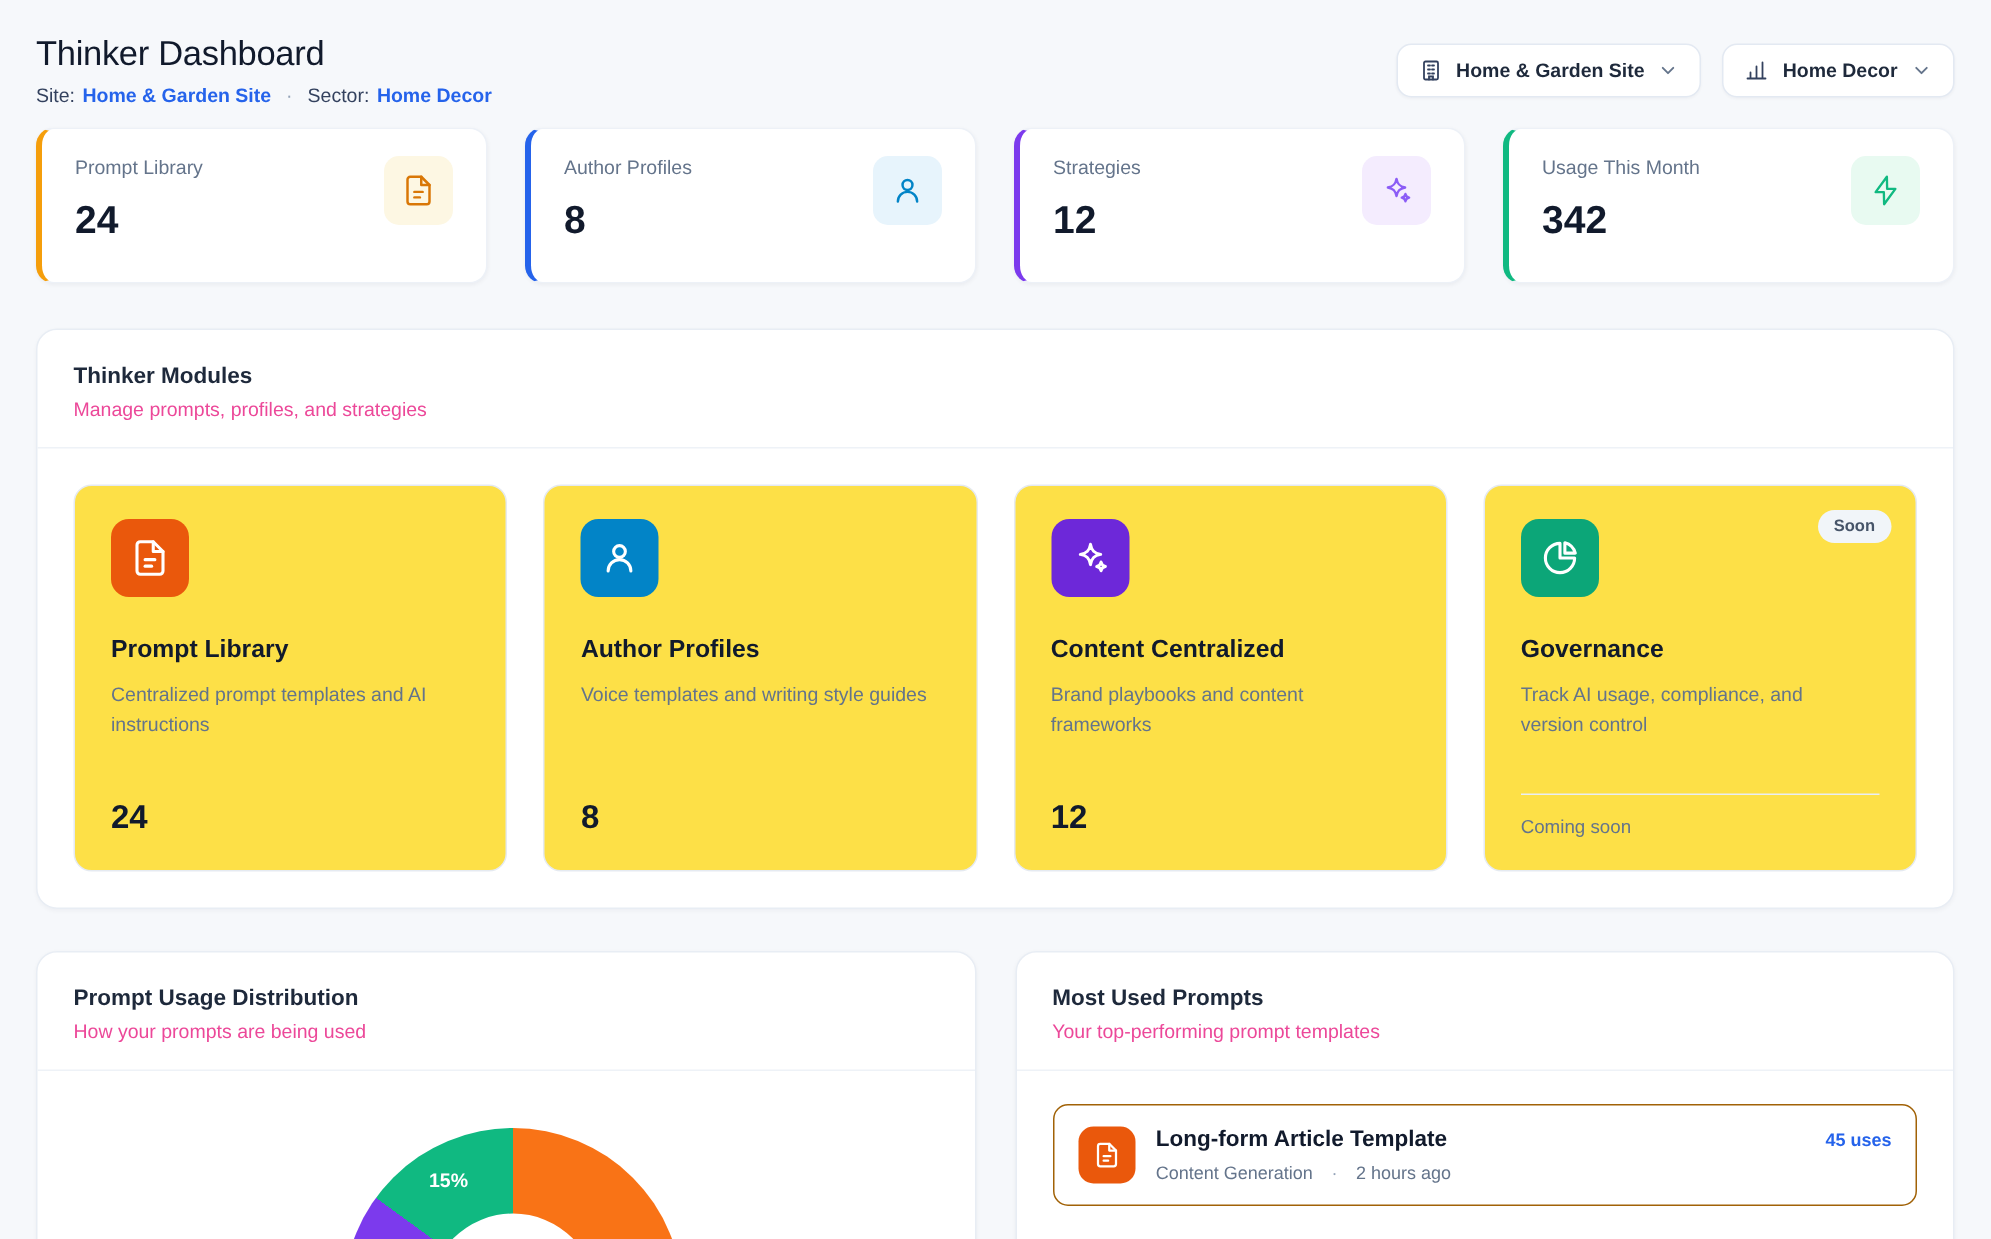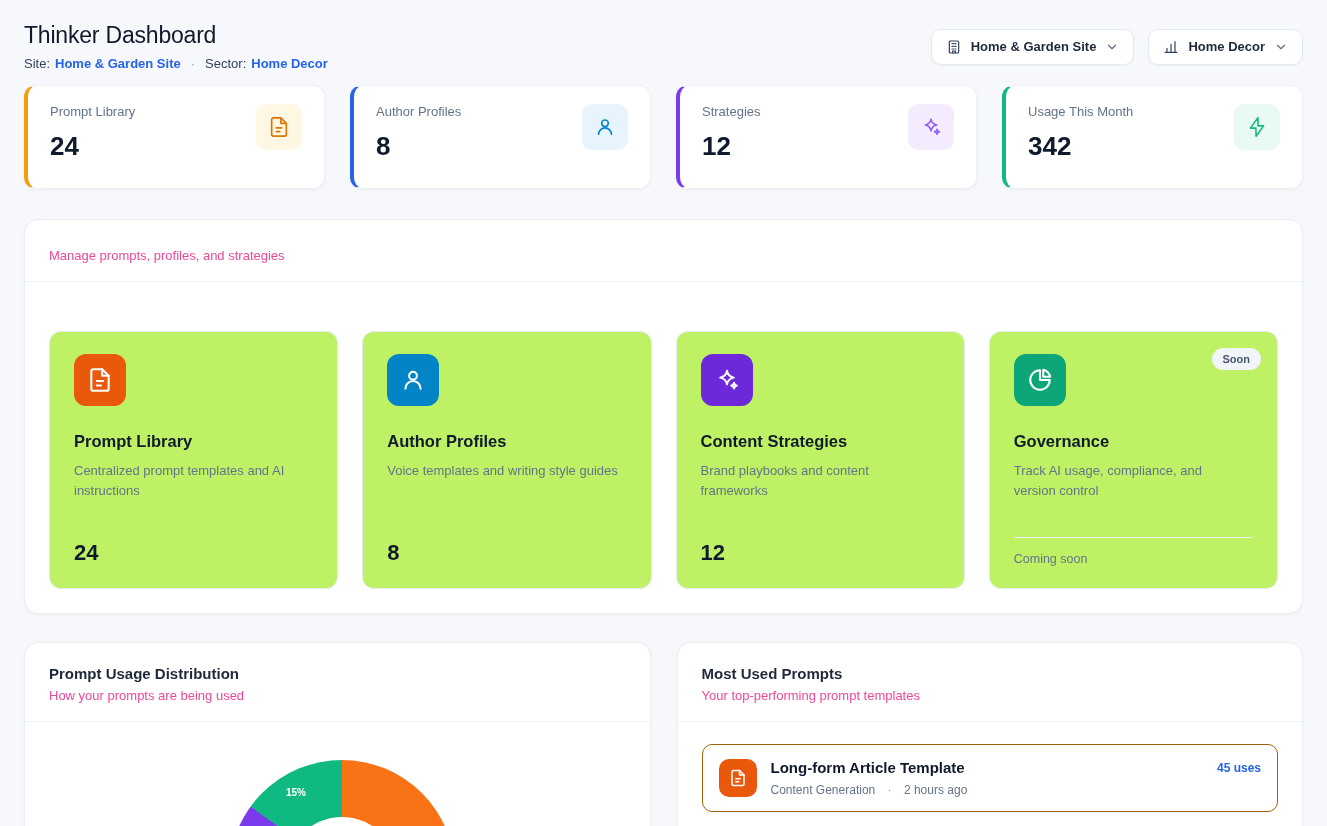--- a/index.html
+++ b/index.html
@@ -61,22 +61,22 @@
   }
   .modules-panel { margin-top:30px; }
   .panel-header { padding:22px 24px 18px; border-bottom:1px solid #eef2f7; }
   .panel-title { font-size:15px; font-weight:700; color:#1e293b; }
   .panel-subtitle { font-size:13px; color:#ec4899; margin-top:6px; }
 
   
   .modules-grid { display:grid; grid-template-columns:repeat(4,1fr); gap:24px; padding:24px; }
   .module-card {
     position:relative; display:flex; flex-direction:column;
-    background:#bef264; border:1px solid #e5eaf1; border-radius:12px;
-    padding:22px 24px; min-height:258px; cursor:pointer;margin-top:25px;
+    background:#fde047; border:1px solid #e5eaf1; border-radius:12px;
+    padding:22px 24px; min-height:258px; cursor:pointer;
   }
   .module-icon {
     width:52px; height:52px; border-radius:12px; color:#fff;
     display:flex; align-items:center; justify-content:center;
   }
   .module-icon.bg-orange { background:#ea580c; }
   .module-icon.bg-blue   { background:#0284c7; }
   .module-icon.bg-purple { background:#6d28d9; }
   .module-icon.bg-green  { background:#0ca678; }
   .module-title { font-size:16.5px; font-weight:700; color:#111a2c; margin-top:26px; }
@@ -100,21 +100,21 @@
   .donut {
     position:absolute; left:204px; top:38px;
     width:226px; height:226px; border-radius:50%;
   }
   .donut::after {
     content:""; position:absolute; left:57px; top:57px;
     width:112px; height:112px; border-radius:50%; background:#fff;
   }
   .donut-label {
     position:absolute; left:57px; top:27px;
-    color:#fff; font-size:10px; font-weight:700;
+    color:#fff; font-size:13px; font-weight:700;
   }
 
   .prompts-list { padding:22px 24px; }
   .prompt-item {
     display:flex; align-items:flex-start; gap:14px;
     border:1px solid #a16207; border-radius:10px; padding:14px 16px;
     cursor:pointer; background:#fff;
   }
   .prompt-icon {
     width:38px; height:38px; border-radius:10px; background:#ea580c; color:#fff;
@@ -223,20 +223,21 @@
       <div class="stat-icon tint-green">
         <svg width="22" height="22" viewBox="0 0 24 24" fill="none" stroke="currentColor" stroke-width="1.7" stroke-linejoin="round">
           <path d="M13 2 4.8 13.2h6L11 22l8.2-11.2h-6z"></path>
         </svg>
       </div>
     </div>
   </div>
 
   <section class="panel modules-panel">
     <div class="panel-header">
+      <div class="panel-title">Thinker Modules</div>
       <div class="panel-subtitle">Manage prompts, profiles, and strategies</div>
     </div>
     <div class="modules-grid">
 
       <div class="module-card">
         <div class="module-icon bg-orange">
           <svg width="26" height="26" viewBox="0 0 24 24" fill="none" stroke="currentColor" stroke-width="1.9" stroke-linecap="round" stroke-linejoin="round">
             <path d="M14 2H6a2 2 0 0 0-2 2v16a2 2 0 0 0 2 2h12a2 2 0 0 0 2-2V8z"></path>
               <path d="M14 2v6h6"></path>
               <line x1="9" y1="13" x2="15" y2="13"></line>
@@ -260,21 +261,21 @@
         <div class="module-count">8</div>
       </div>
 
       <div class="module-card">
         <div class="module-icon bg-purple">
           <svg width="26" height="26" viewBox="0 0 24 24" fill="none" stroke="currentColor" stroke-width="1.8" stroke-linejoin="round">
             <path d="M12 3.5c.7 4 2.3 5.6 6.3 6.3-4 .7-5.6 2.3-6.3 6.3-.7-4-2.3-5.6-6.3-6.3 4-.7 5.6-2.3 6.3-6.3z"></path>
             <path d="M18.5 14.5c.3 1.7 1 2.4 2.7 2.7-1.7.3-2.4 1-2.7 2.7-.3-1.7-1-2.4-2.7-2.7 1.7-.3 2.4-1 2.7-2.7z"></path>
           </svg>
         </div>
-        <div class="module-title">Content Strategies</div>
+        <div class="module-title">Content Centralized</div>
         <div class="module-desc">Brand playbooks and content frameworks</div>
         <div class="module-count">12</div>
       </div>
 
       <div class="module-card">
         <span class="soon-badge">Soon</span>
         <div class="module-icon bg-green">
           <svg width="26" height="26" viewBox="0 0 24 24" fill="none" stroke="currentColor" stroke-width="1.9" stroke-linecap="round" stroke-linejoin="round">
             <path d="M21 12a9 9 0 1 1-9-9v9z"></path>
               <path d="M15 2.6A9 9 0 0 1 21.4 9H15z"></path>

